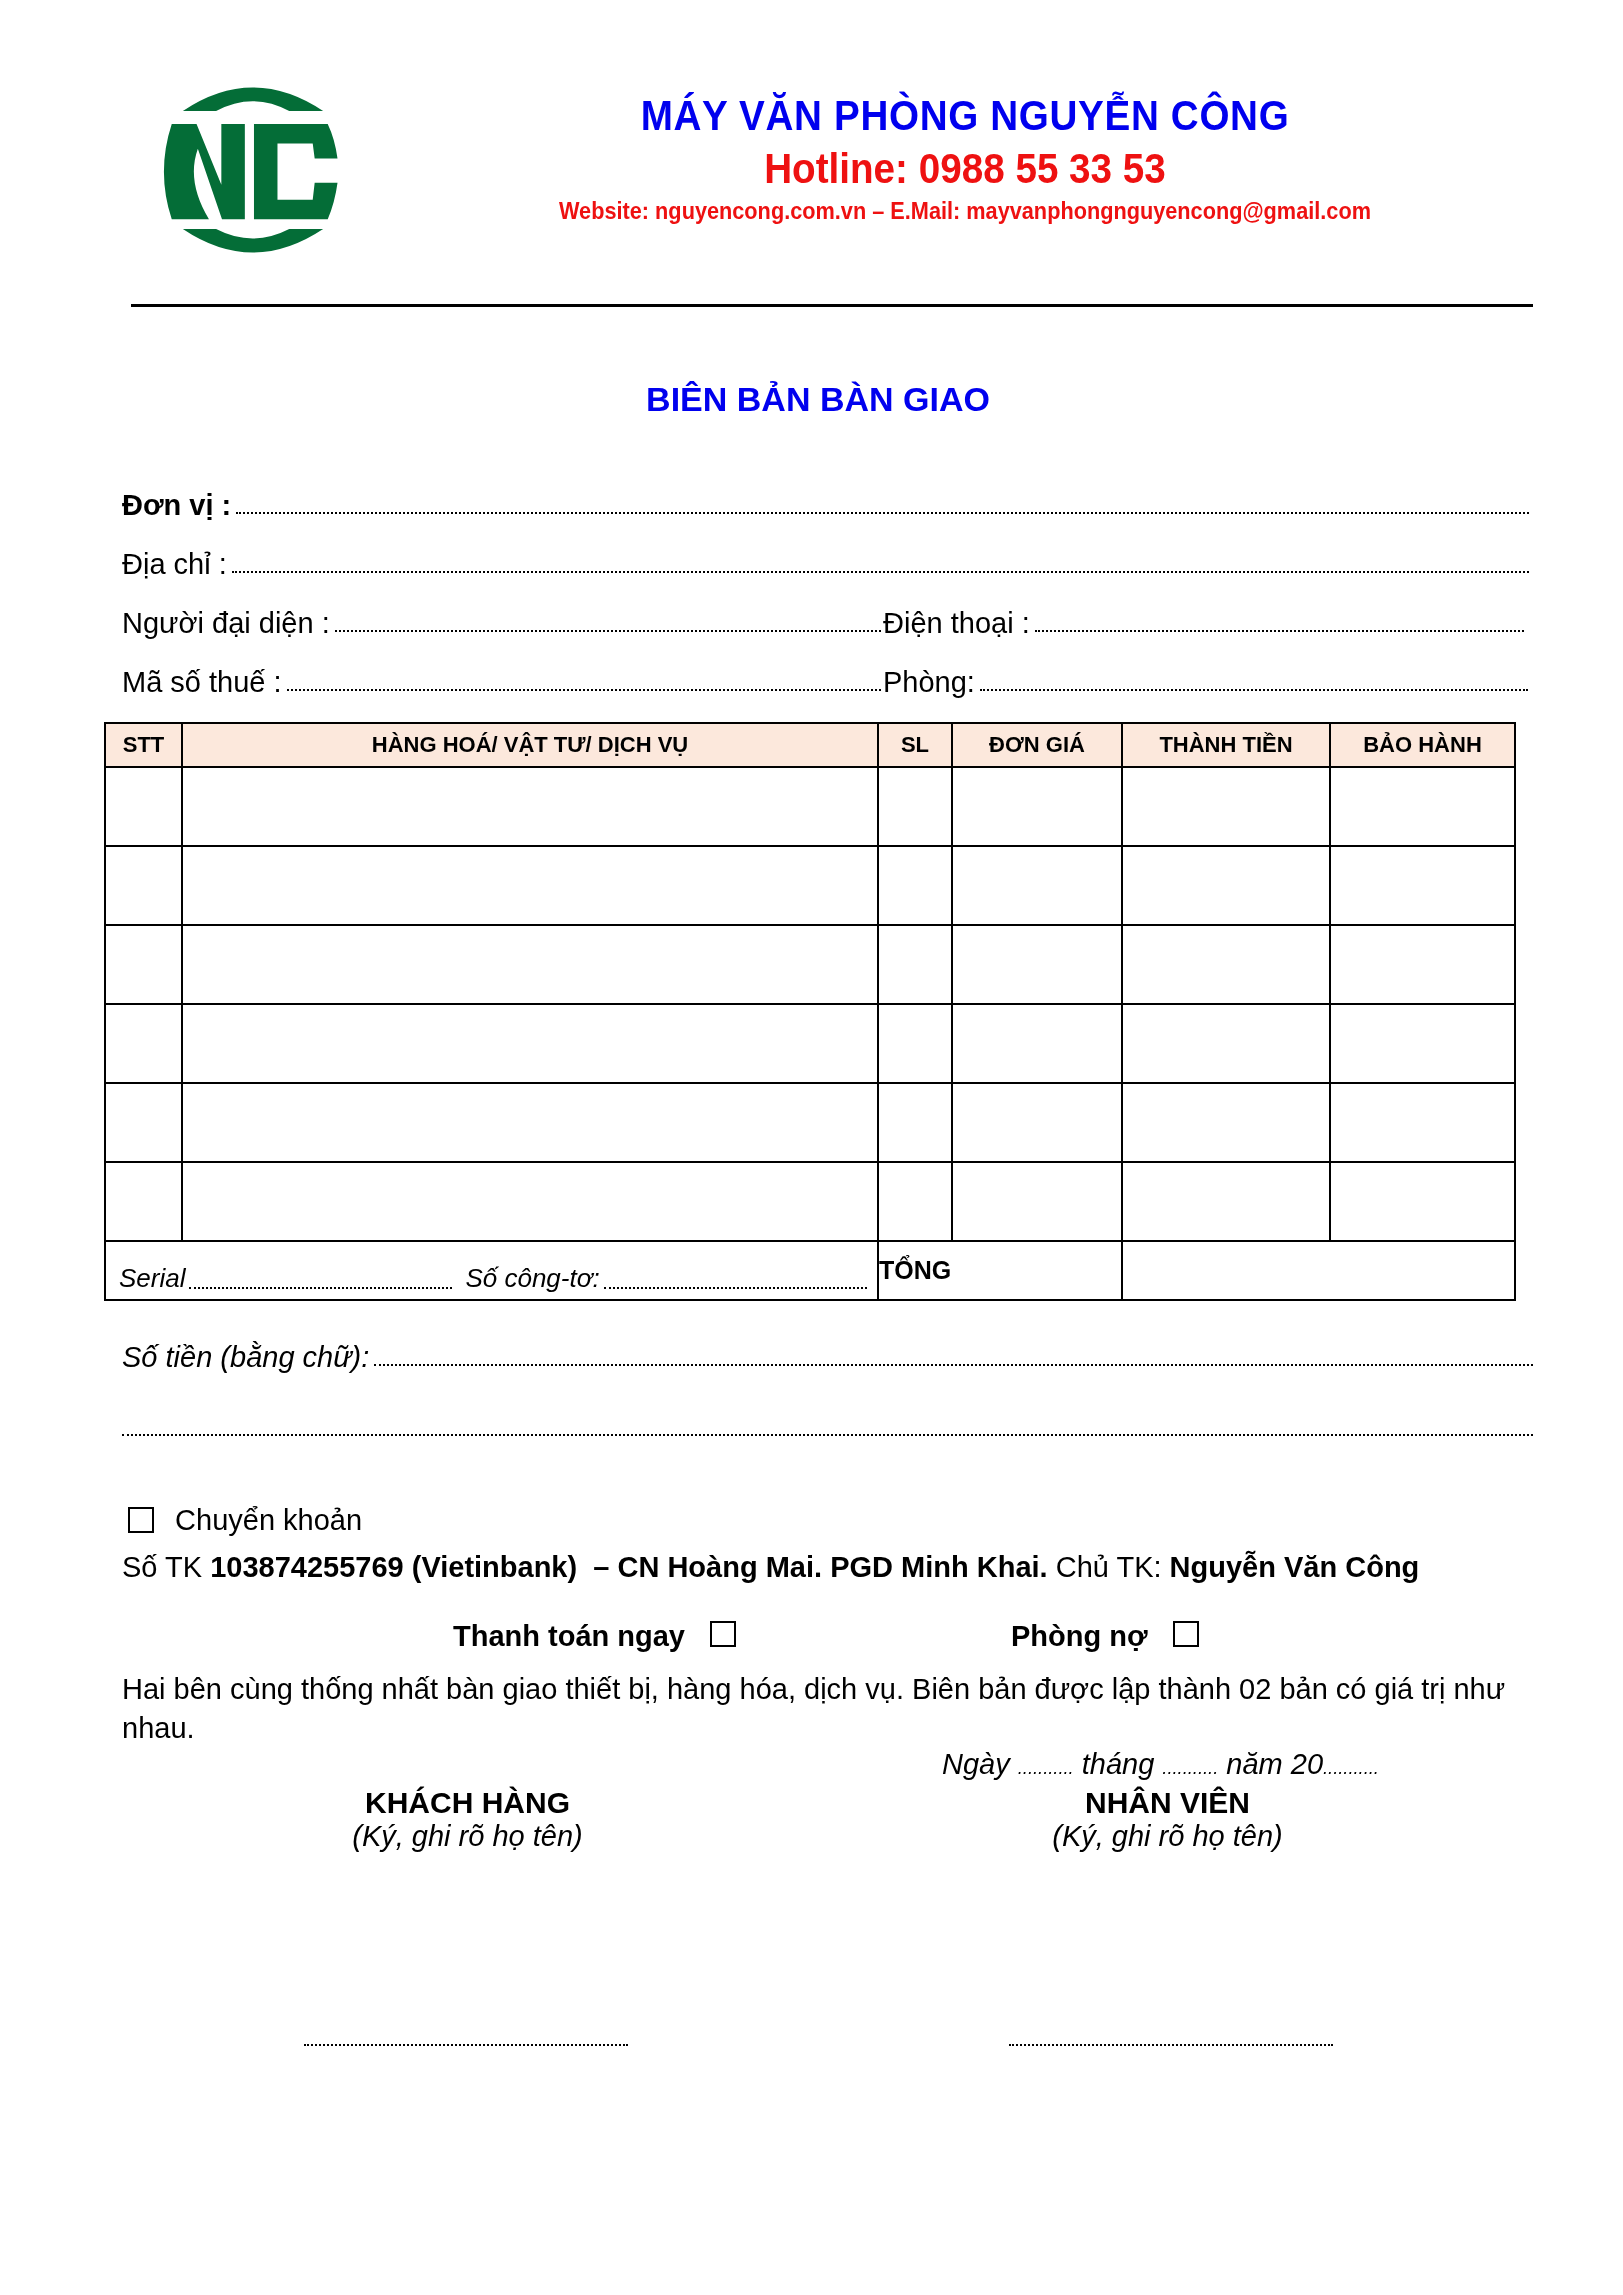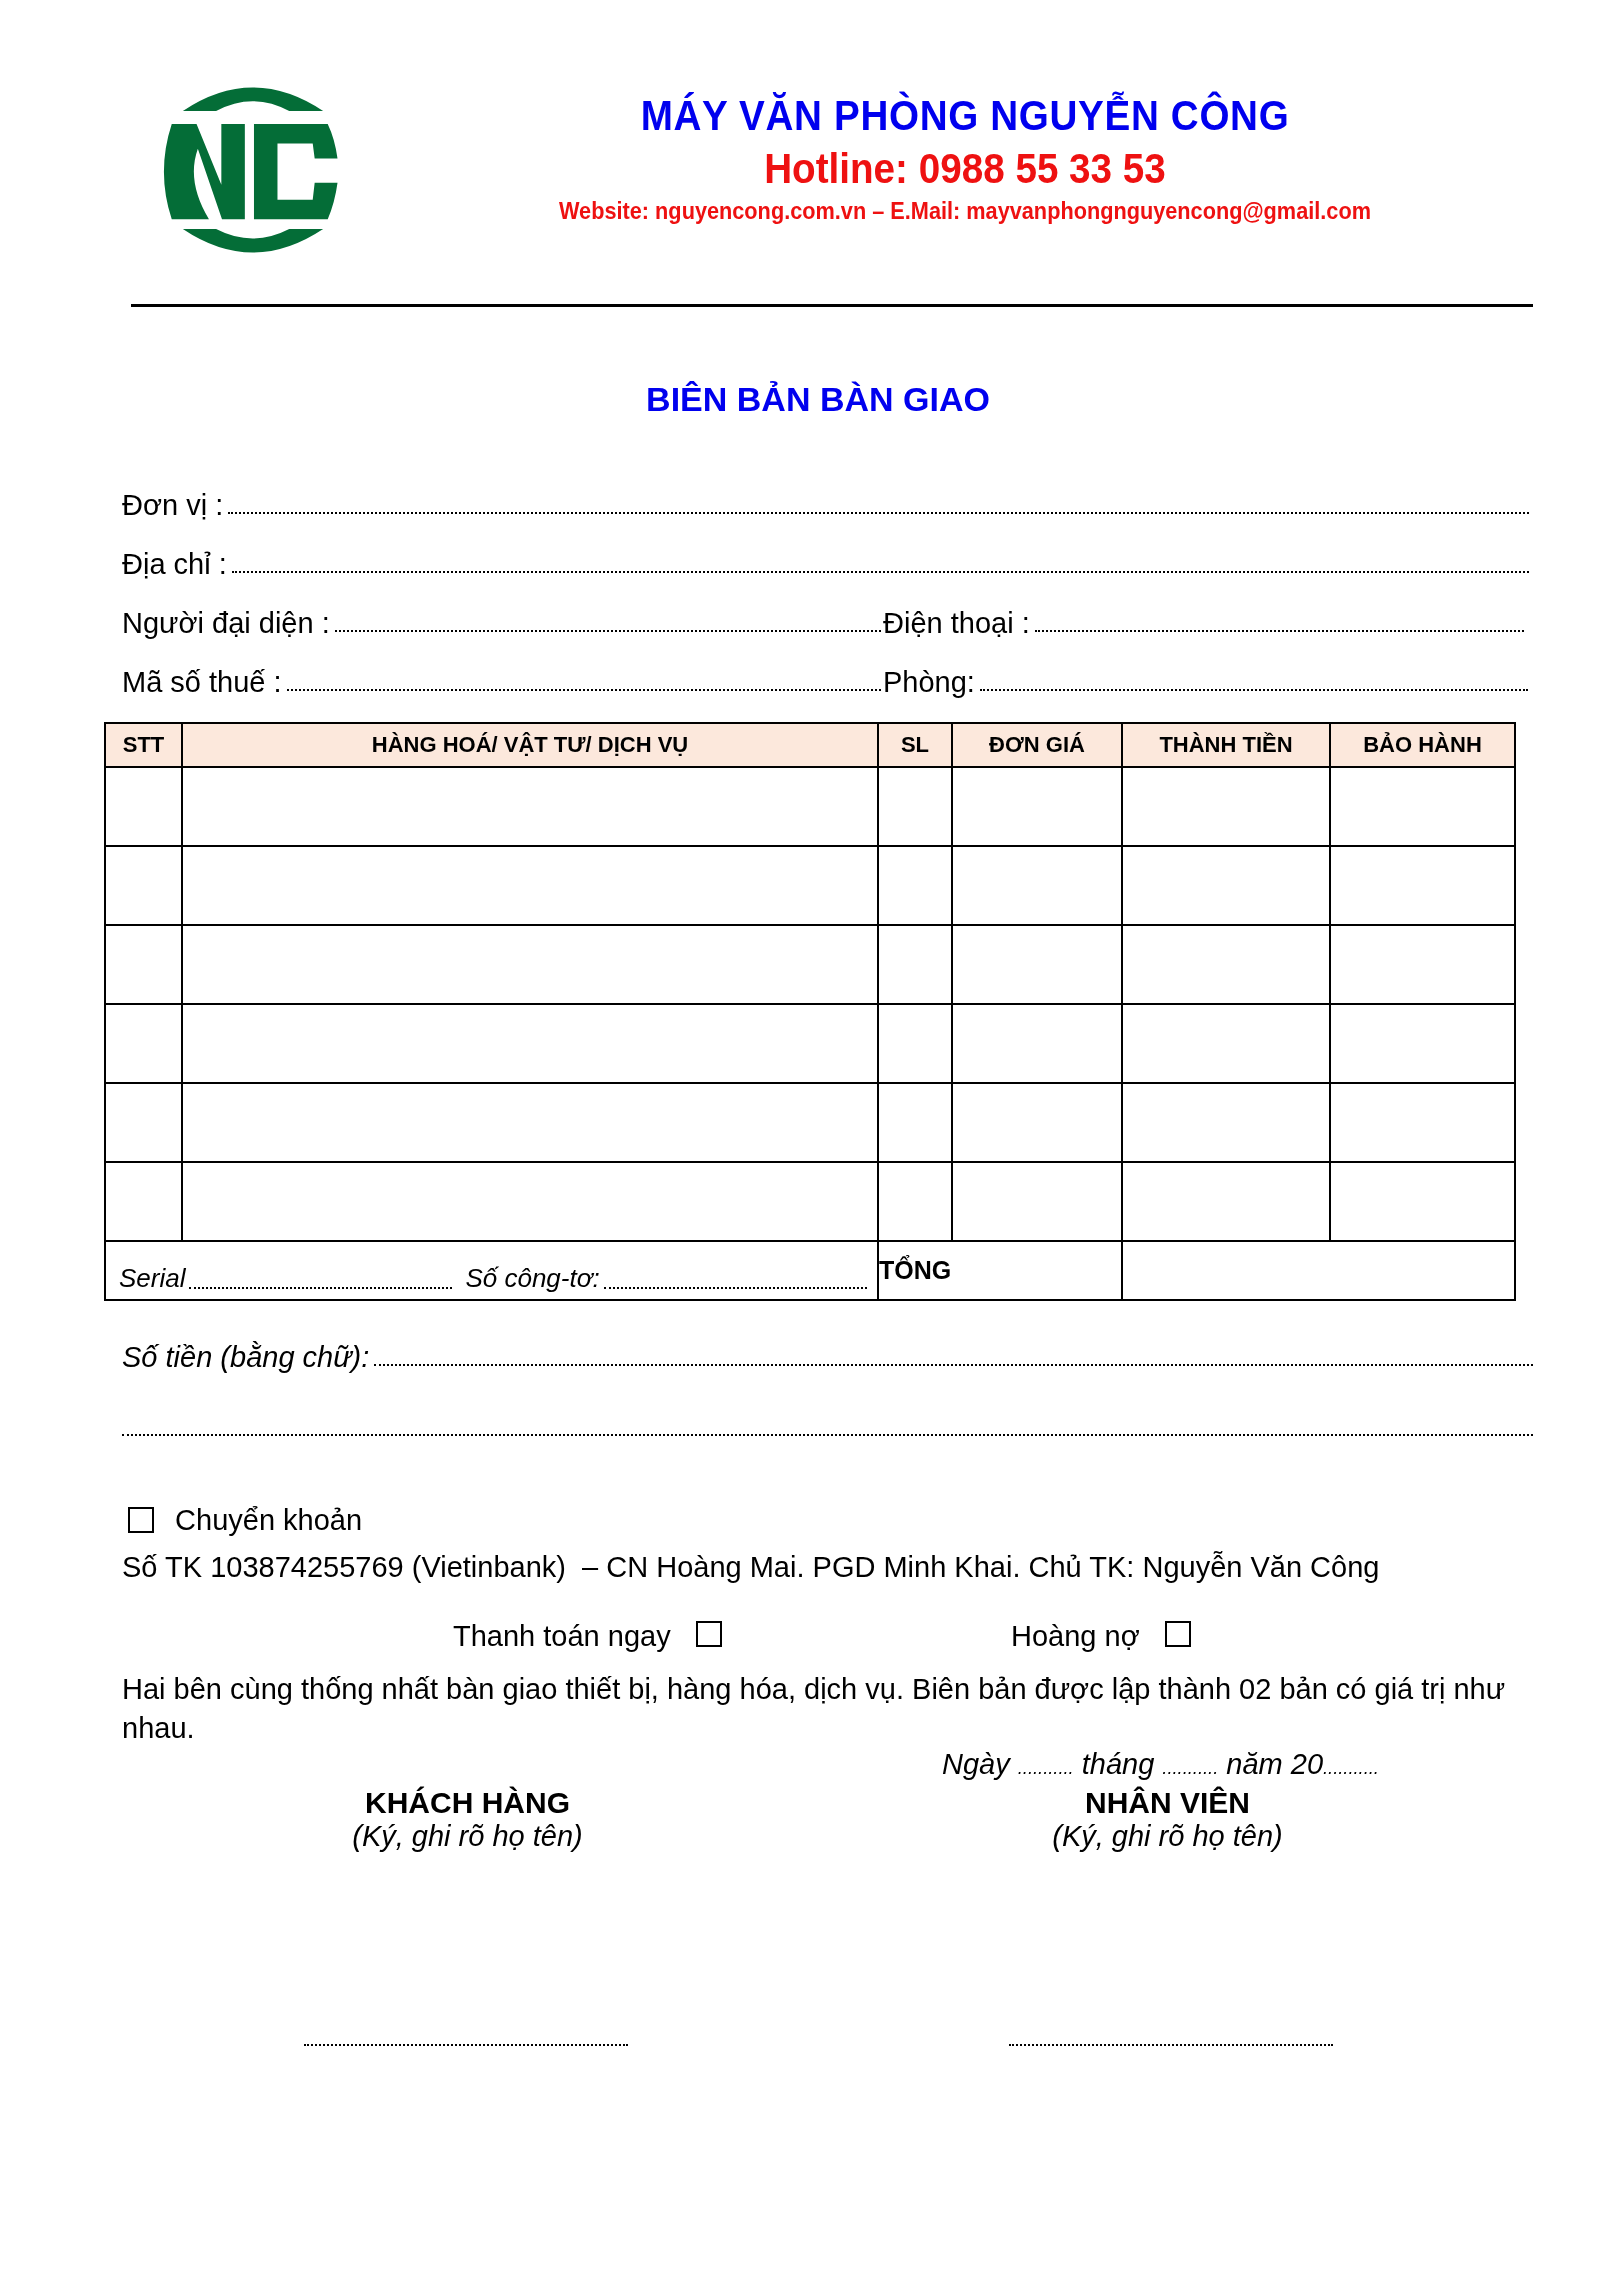--- a/index.html
+++ b/index.html
@@ -9,21 +9,21 @@
   .logo { left: 160px; top: 77px; width: 186px; height: 186px; }
   .company { left: 458px; width: 1014px; top: 92px; text-align: center; font-weight: bold; font-size: 42px; color: #0000ee; letter-spacing: 0.7px; transform: scaleX(0.92); }
   .hotline { left: 458px; width: 1014px; top: 145px; text-align: center; font-weight: bold; font-size: 42px; color: #ee1111; transform: scaleX(0.92); }
   .contact { left: 458px; width: 1014px; top: 198px; text-align: center; font-weight: bold; font-size: 23.6px; color: #ee1111; transform: scaleX(0.92); }
   .rule { left: 131px; top: 304px; width: 1402px; height: 2.6px; background: #000; }
   .title { left: 0; width: 1636px; top: 380px; text-align: center; font-weight: bold; font-size: 34px; color: #0000ee; }
   
   .field { position: absolute; display: flex; align-items: flex-end; font-size: 29px; height: 39px; }
   .field .lbl { white-space: nowrap; padding-right: 5.2px; }
   .field .dots { flex: 1; border-bottom: 2px dotted #000; margin-bottom: 7.9px; height: 0; }
-  .bold { font-weight: normal; }
+  .bold { font-weight: bold; }
   .italic { font-style: italic; }
   
   table.items { position: absolute; left: 104px; top: 722px; width: 1411px; border-collapse: collapse; table-layout: fixed; }
   table.items td, table.items th { border: 2px solid #000; padding: 0; }
   table.items th { background: #fce8dc; height: 42px; font-size: 22px; font-weight: bold; text-align: center; }
   table.items tr.row td { height: 77px; }
   table.items tr.total td { height: 52px; }
   .serial-cell { font-style: italic; font-size: 26px; vertical-align: bottom; padding: 0 10.5px 5.2px 13px !important; }
   .serial-cell .sline { display: flex; align-items: flex-end; gap: 3.9px; }
   .serial-cell .d { flex: 1; border-bottom: 2px dotted #000; margin-bottom: 5.2px; }
@@ -178,21 +178,21 @@
 </div>
 <div class="abs txt" style="left:122px; top:1551px;">
   <span>Số TK </span><span class="bold">103874255769 (Vietinbank)</span><span class="bold" style="white-space:pre">  – CN Hoàng Mai. PGD Minh Khai.</span><span style="white-space:pre"> Chủ TK: </span><span class="bold">Nguyễn Văn Công</span>
 </div>
 
 <div class="abs txt bold" style="left:453px; top:1620px;">
   <span>Thanh toán ngay</span>
   <span class="cb" style="margin-left:17px; margin-top:-9.2px;"></span>
 </div>
 <div class="abs txt bold" style="left:1011px; top:1620px;">
-  <span>Hoàng nợ</span>
+  <span>Phòng nợ</span>
   <span class="cb" style="margin-left:17px; margin-top:-9.2px;"></span>
 </div>
 
 <div class="abs" style="left:122px; top:1670px; width:1413px; font-size:29px; line-height:39px;">Hai bên cùng thống nhất bàn giao thiết bị, hàng hóa, dịch vụ. Biên bản được lập thành 02 bản có giá trị như nhau.</div>
 
 <div class="abs txt italic" style="left:942px; top:1748px;">
   <span>Ngày</span>
   <span style="font-size:18.3px">...........</span>
   <span>tháng</span>
   <span style="font-size:18.3px">...........</span>

